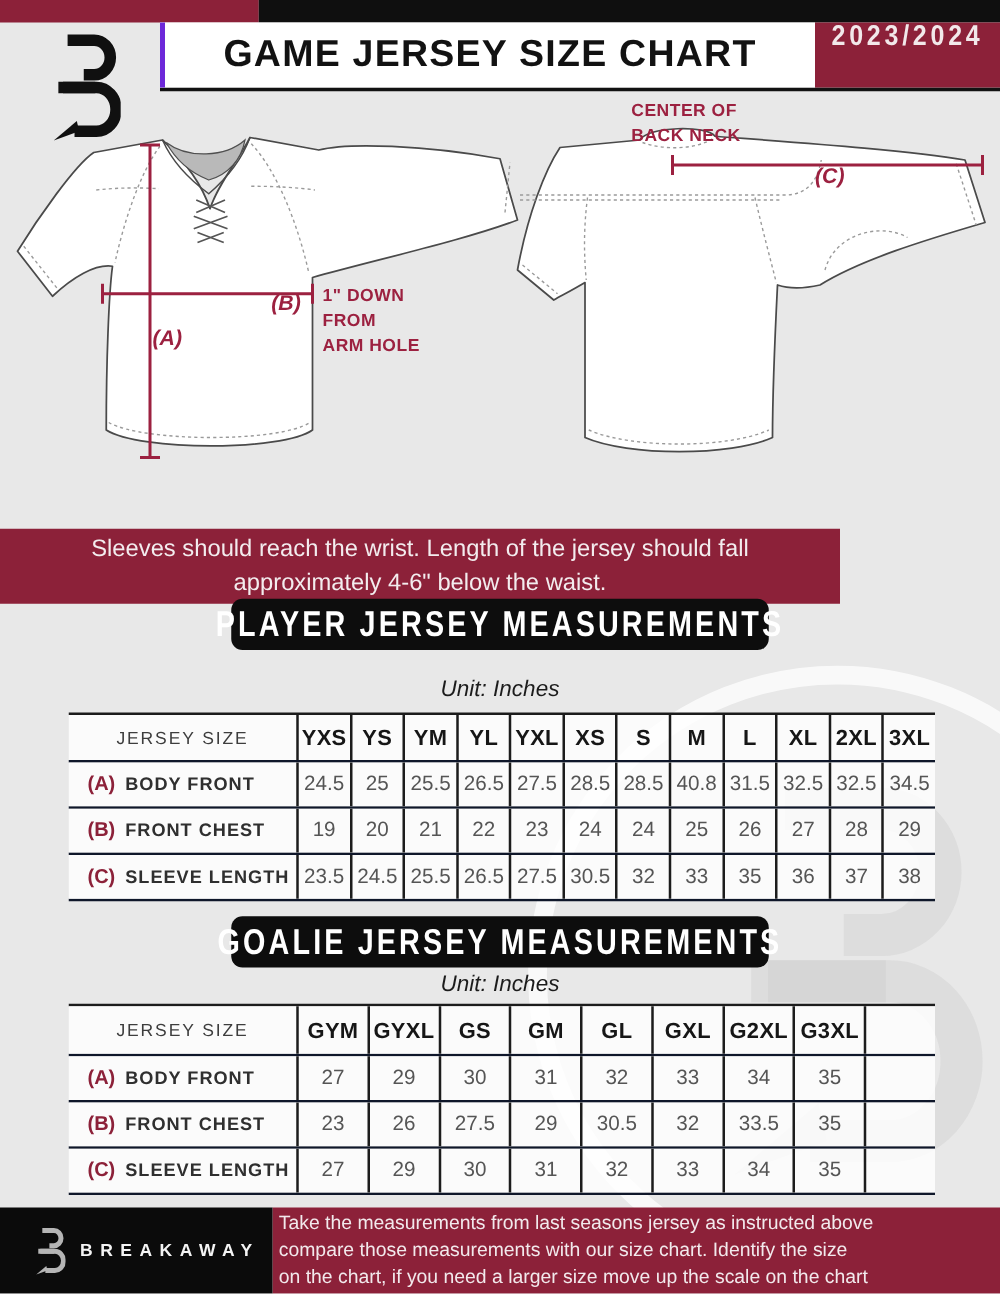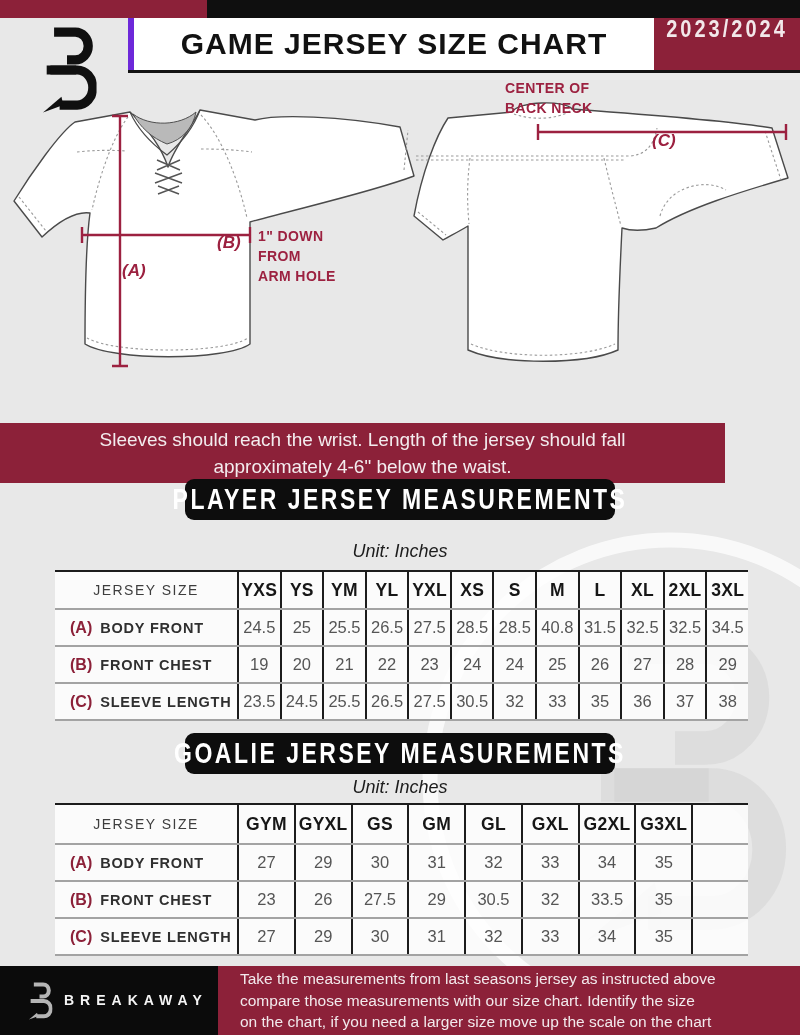--- a/index.html
+++ b/index.html
@@ -6,64 +6,64 @@
   .page{
     position:relative;width:800px;height:1035px;overflow:hidden;
     background:#E8E8E8;font-family:"Liberation Sans",sans-serif;
     -webkit-font-smoothing:antialiased;
   }
   
   .strip-maroon{position:absolute;left:0;top:0;width:207px;height:18px;background:#8C2139;}
   .strip-black{position:absolute;left:207px;top:0;width:593px;height:18px;background:#0F0F0F;}
   .brand-logo{position:absolute;left:36px;top:22px;color:#101010;}
   .header-band{position:absolute;left:128px;top:18px;width:672px;height:52px;display:flex;border-bottom:3px solid #121212;}
-  .title-box{width:520px;height:100%;background:#ffffff;border-left:6px solid #6d28d9;display:flex;align-items:center;justify-content:center;}
+  .title-box{width:520px;height:100%;background:#ffffff;border-left:4px solid #6d28d9;display:flex;align-items:center;justify-content:center;}
   .title-box .t{font-size:30px;font-weight:800;letter-spacing:1px;color:#121212;white-space:nowrap;}
   .year-box{flex:1;height:100%;background:#8C2139;display:flex;align-items:flex-start;justify-content:center;}
   .year-box .t{font-size:20px;font-weight:800;letter-spacing:3px;color:#F2E8EA;transform:scaleY(1.15);white-space:nowrap;}
   
   .watermark{position:absolute;left:370px;top:500px;}
   
   .diagram{position:absolute;left:0;top:70px;}
   .outline{fill:#ffffff;stroke:#4a4a4a;stroke-width:1.4;stroke-linejoin:round;}
   .stitch{fill:none;stroke:#9a9a9a;stroke-width:1.1;stroke-dasharray:2.5 2.5;}
   .measure{fill:none;stroke:#9C2140;stroke-width:2.4;}
   .lace{fill:none;stroke:#555;stroke-width:1.4;}
   .anno{position:absolute;color:#9C2140;font-weight:600;font-size:14px;line-height:20px;letter-spacing:.4px;white-space:pre-line;}
   .marker{position:absolute;color:#9C2140;font-style:italic;font-weight:800;font-size:17px;}
   
-  .notice{position:absolute;left:0;top:423px;width:725px;height:60px;background:#8C2139;
+  .notice{position:absolute;left:0;top:423px;width:672px;height:60px;background:#8C2139;
     display:flex;align-items:center;justify-content:center;text-align:center;
     color:#F3ECEE;font-size:19px;line-height:27px;font-weight:400;}
   
   .pill{position:absolute;left:185px;width:430px;height:41px;background:#0D0D0D;border-radius:9px;
     display:flex;align-items:center;justify-content:center;}
   .pill .t{color:#fff;font-weight:800;font-size:23px;letter-spacing:2.5px;transform:scaleY(1.25);white-space:nowrap;}
   .unit{position:absolute;left:0;width:800px;text-align:center;font-style:italic;font-size:18px;font-weight:500;color:#1C1C1C;}
   
   .mtable{position:absolute;left:55px;width:693px;}
-  .trow{display:grid;border-bottom:2px solid #a3a3a3;}
+  .trow{display:grid;border-bottom:2px solid #0f172a;}
   .trow.thead{border-top:2px solid #1C1C1C;height:36px;}
   .goalie-table .trow.thead{height:38px;}
   .trow.tbody{height:35px;}
   .tcell{display:flex;align-items:center;justify-content:center;background:rgba(255,255,255,0.82);overflow:hidden;}
   .tcell.size, .tcell.val{border-left:2px solid #1C1C1C;}
   .tcell.corner{font-size:14px;letter-spacing:1.5px;color:#3D3D3D;font-weight:500;}
   .tcell.size{font-weight:700;font-size:17.5px;color:#161616;letter-spacing:.3px;}
   .tcell.val{font-size:16.5px;color:#555555;}
   .tcell.rowlabel{justify-content:flex-start;padding-left:15px;gap:8px;}
   .tcell.rowlabel .prefix{color:#8C2139;font-weight:800;font-size:16px;}
   .tcell.rowlabel .rname{font-weight:700;font-size:14.5px;letter-spacing:.8px;color:#2F2F2F;}
   
   .footer{position:absolute;left:0;top:966px;width:800px;height:69px;display:flex;}
   .footer-black{width:218px;height:100%;background:#0B0B0B;position:relative;}
   .footer-logo{position:absolute;left:26px;top:14px;color:#B5B5B5;}
   .footer-brand{position:absolute;left:64px;top:26px;color:#F4F4F4;font-weight:700;font-size:14px;letter-spacing:6px;}
   .footer-maroon{flex:1;height:100%;background:#8C2139;display:flex;align-items:center;}
-  .footer-maroon .t{padding-left:22px;color:#F2E9EC;font-size:15.5px;line-height:21.5px;}
+  .footer-maroon .t{padding-left:5px;color:#F2E9EC;font-size:15.5px;line-height:21.5px;}
   .pre{white-space:pre-line;}
 </style>
 </head>
 <body>
 
 <div class="page">
 
   <svg width="0" height="0" style="position:absolute">
     <symbol id="bmark" viewBox="0 0 64 104">
       <g fill="none" stroke="currentColor">

